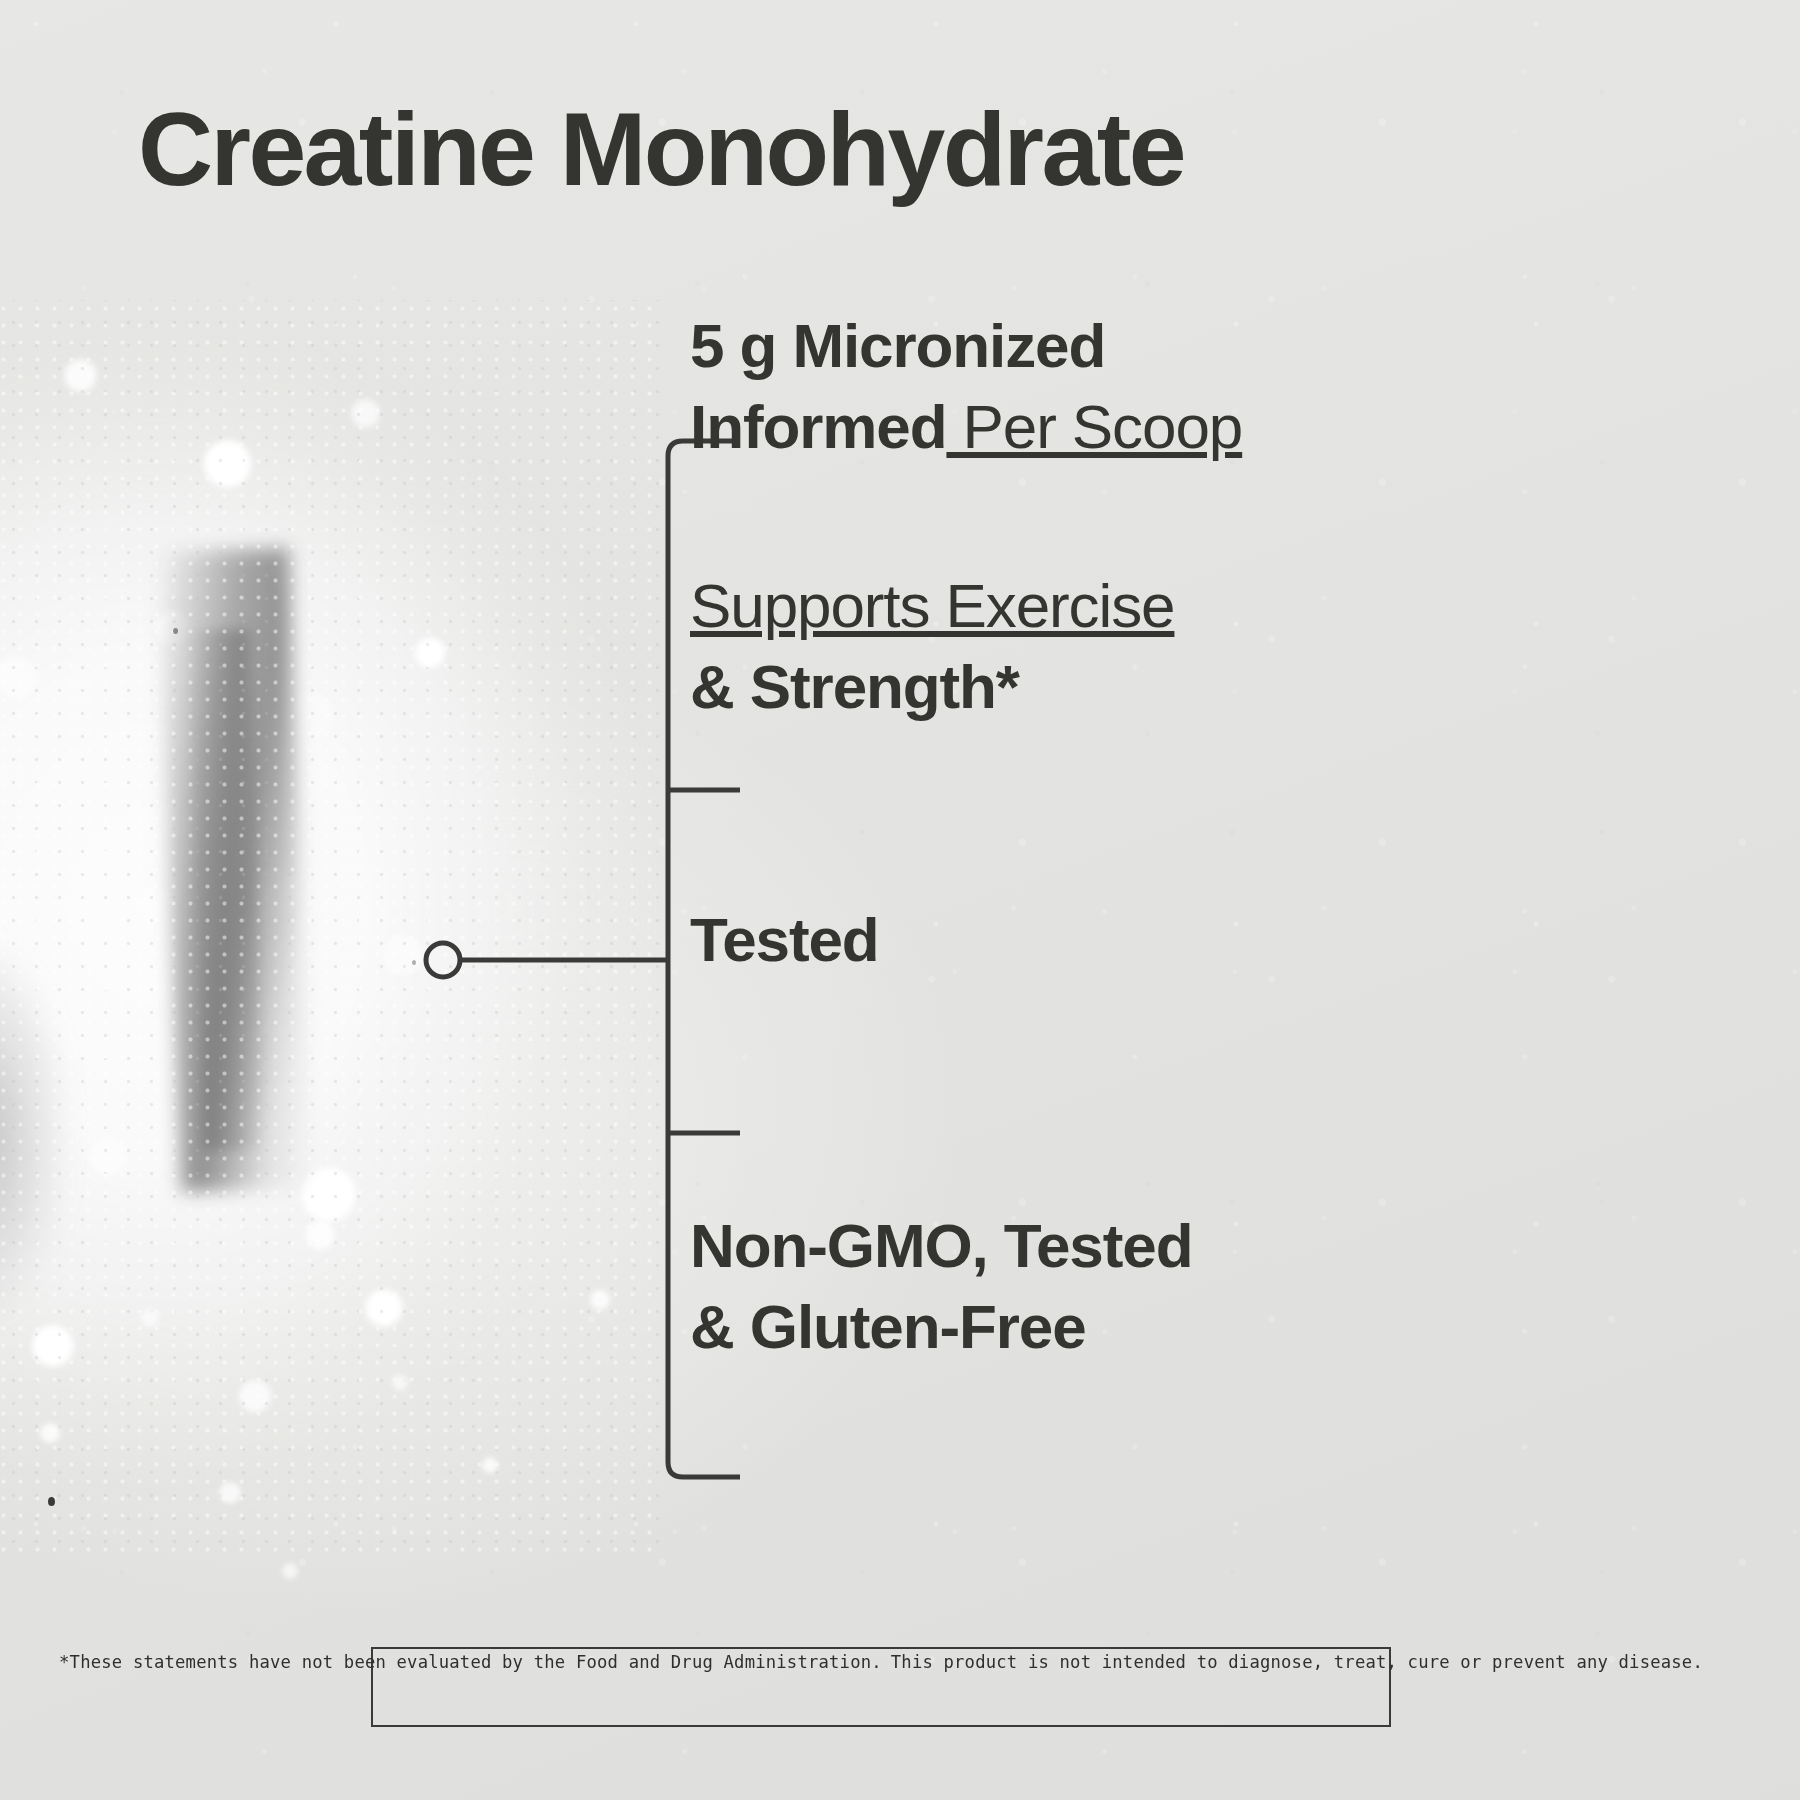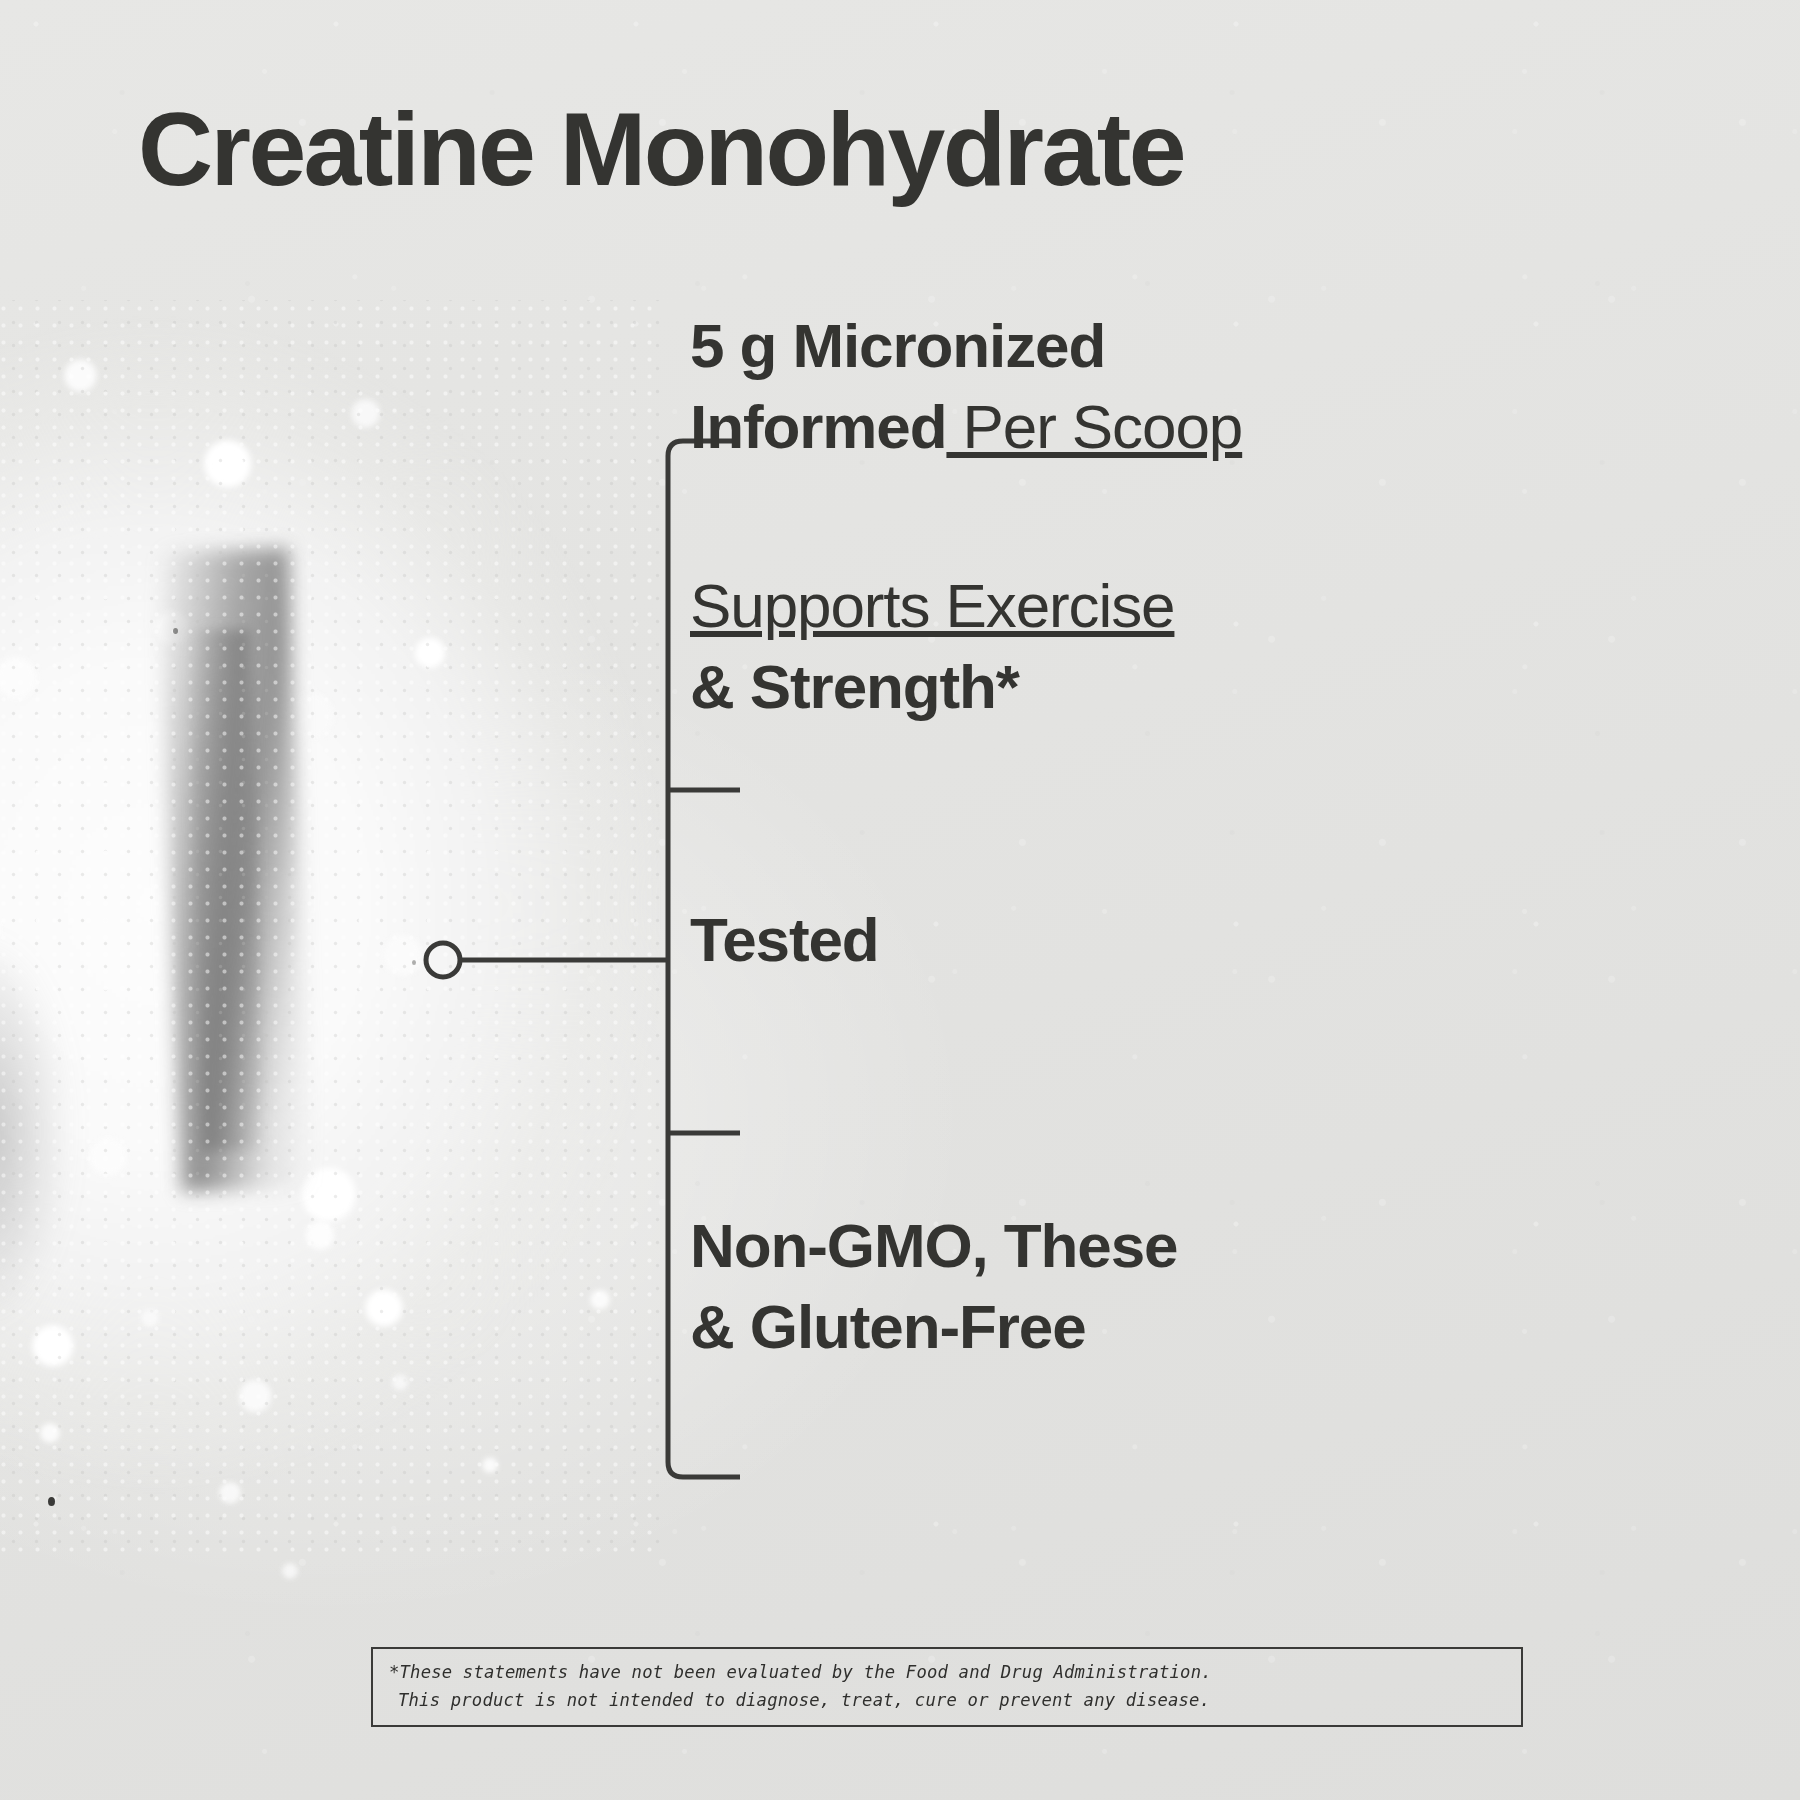--- a/index.html
+++ b/index.html
@@ -177,27 +177,26 @@
 
   .bullet.b1 { top:306px; }
   .bullet.b2 { top:566px; }
   .bullet.b3 { top:900px; }
   .bullet.b4 { top:1206px; }
 
   
   .disclaimer {
     position:absolute;
     left:371px; top:1647px;
-    width:1152px; height:80px;
+    width:1020px; height:80px;
     border:2px solid #3a3a38;
     display:flex;
-    flex-direction:column;
+    flex-direction:row;
     justify-content:center;
     padding:0 16px;
-    font-style:italic;
   }
   .disclaimer .line {
     font-family:"DejaVu Sans Mono", monospace;
     font-size:17.2px;
     line-height:1.62;
     letter-spacing:.2px;
     color:#2f2f2d;
     white-space:nowrap;
   }
   .disclaimer .line.l2 { padding-left:9px; }
@@ -264,21 +263,21 @@
     </div>
 
     <div class="bullet b3">
       <div>
         <span class="b">Tested</span>
       </div>
     </div>
 
     <div class="bullet b4">
       <div>
-        <span class="b">Non-GMO, These</span>
+        <span class="b">Non-GMO, Tested</span>
       </div>
       <div>
         <span class="b">&amp; Gluten-Free</span>
       </div>
     </div>
 
   </div>
 
   <div class="disclaimer">
     <div class="line l1">*These statements have not been evaluated by the Food and Drug Administration.</div>

